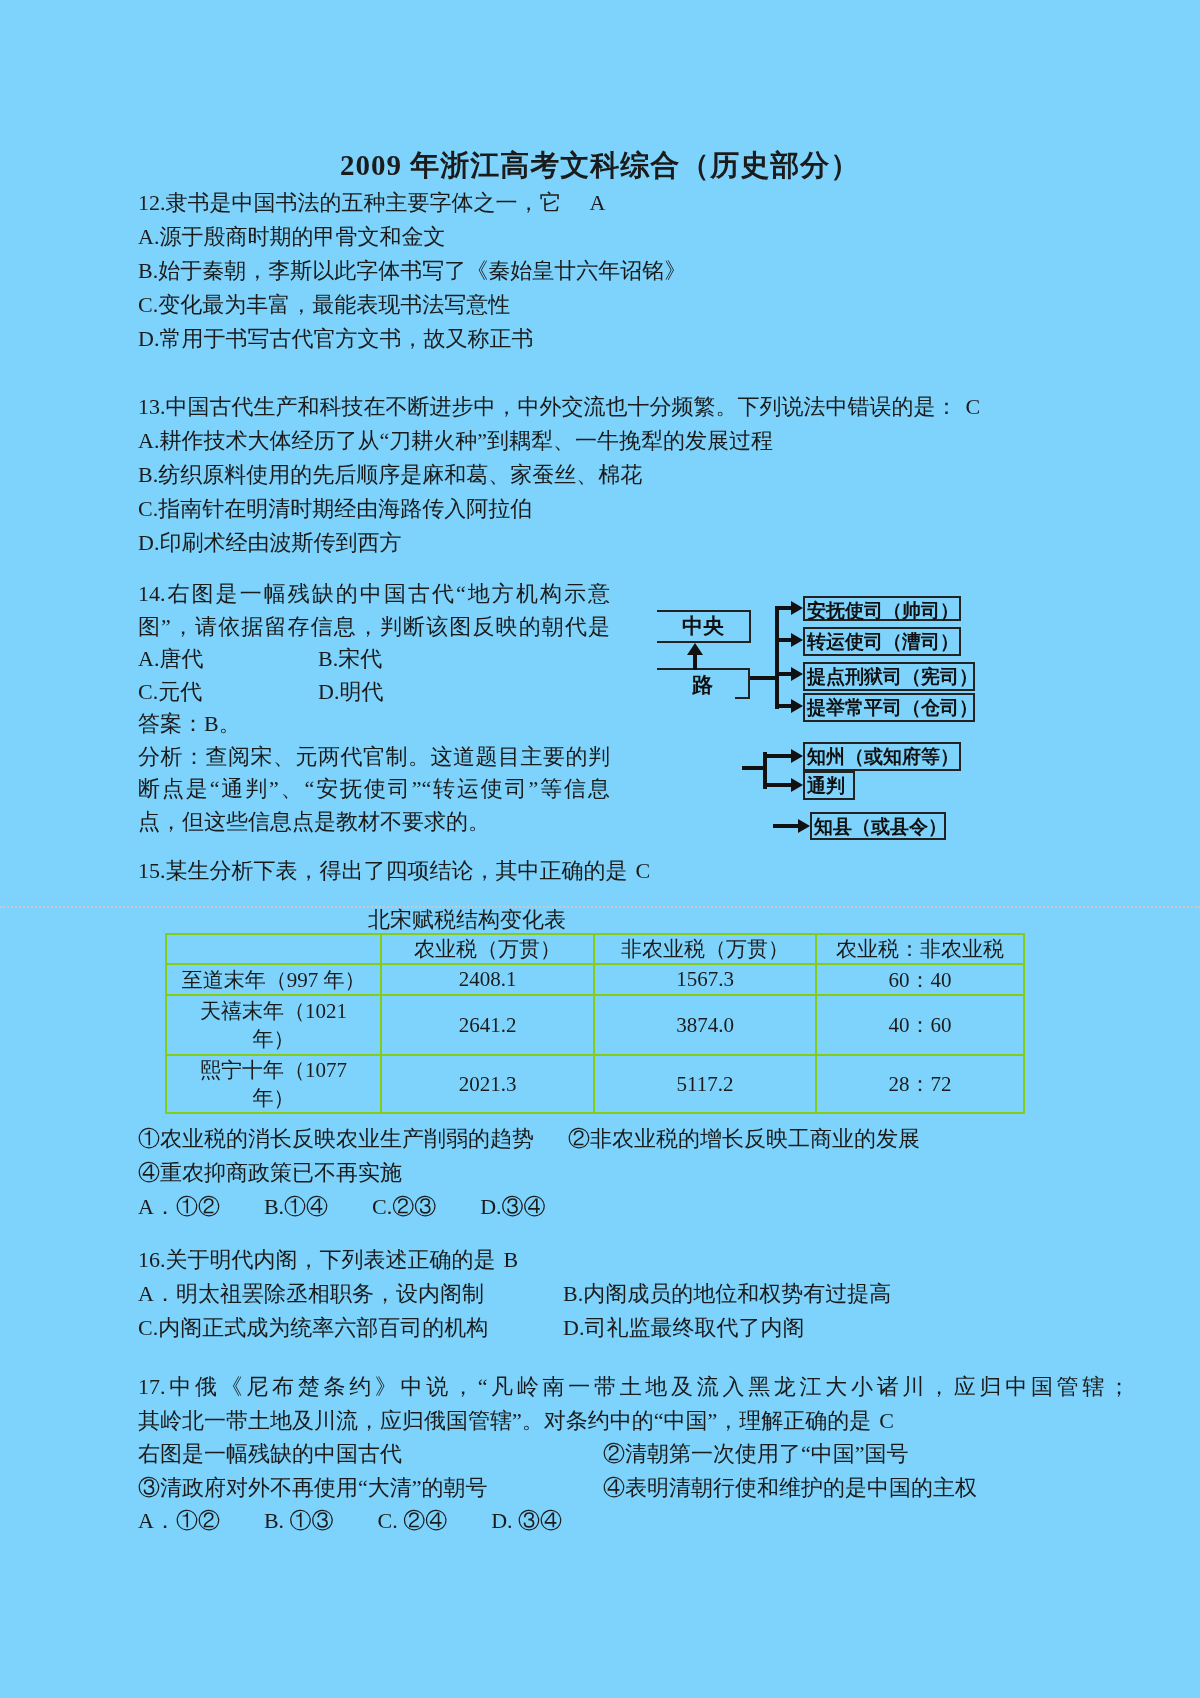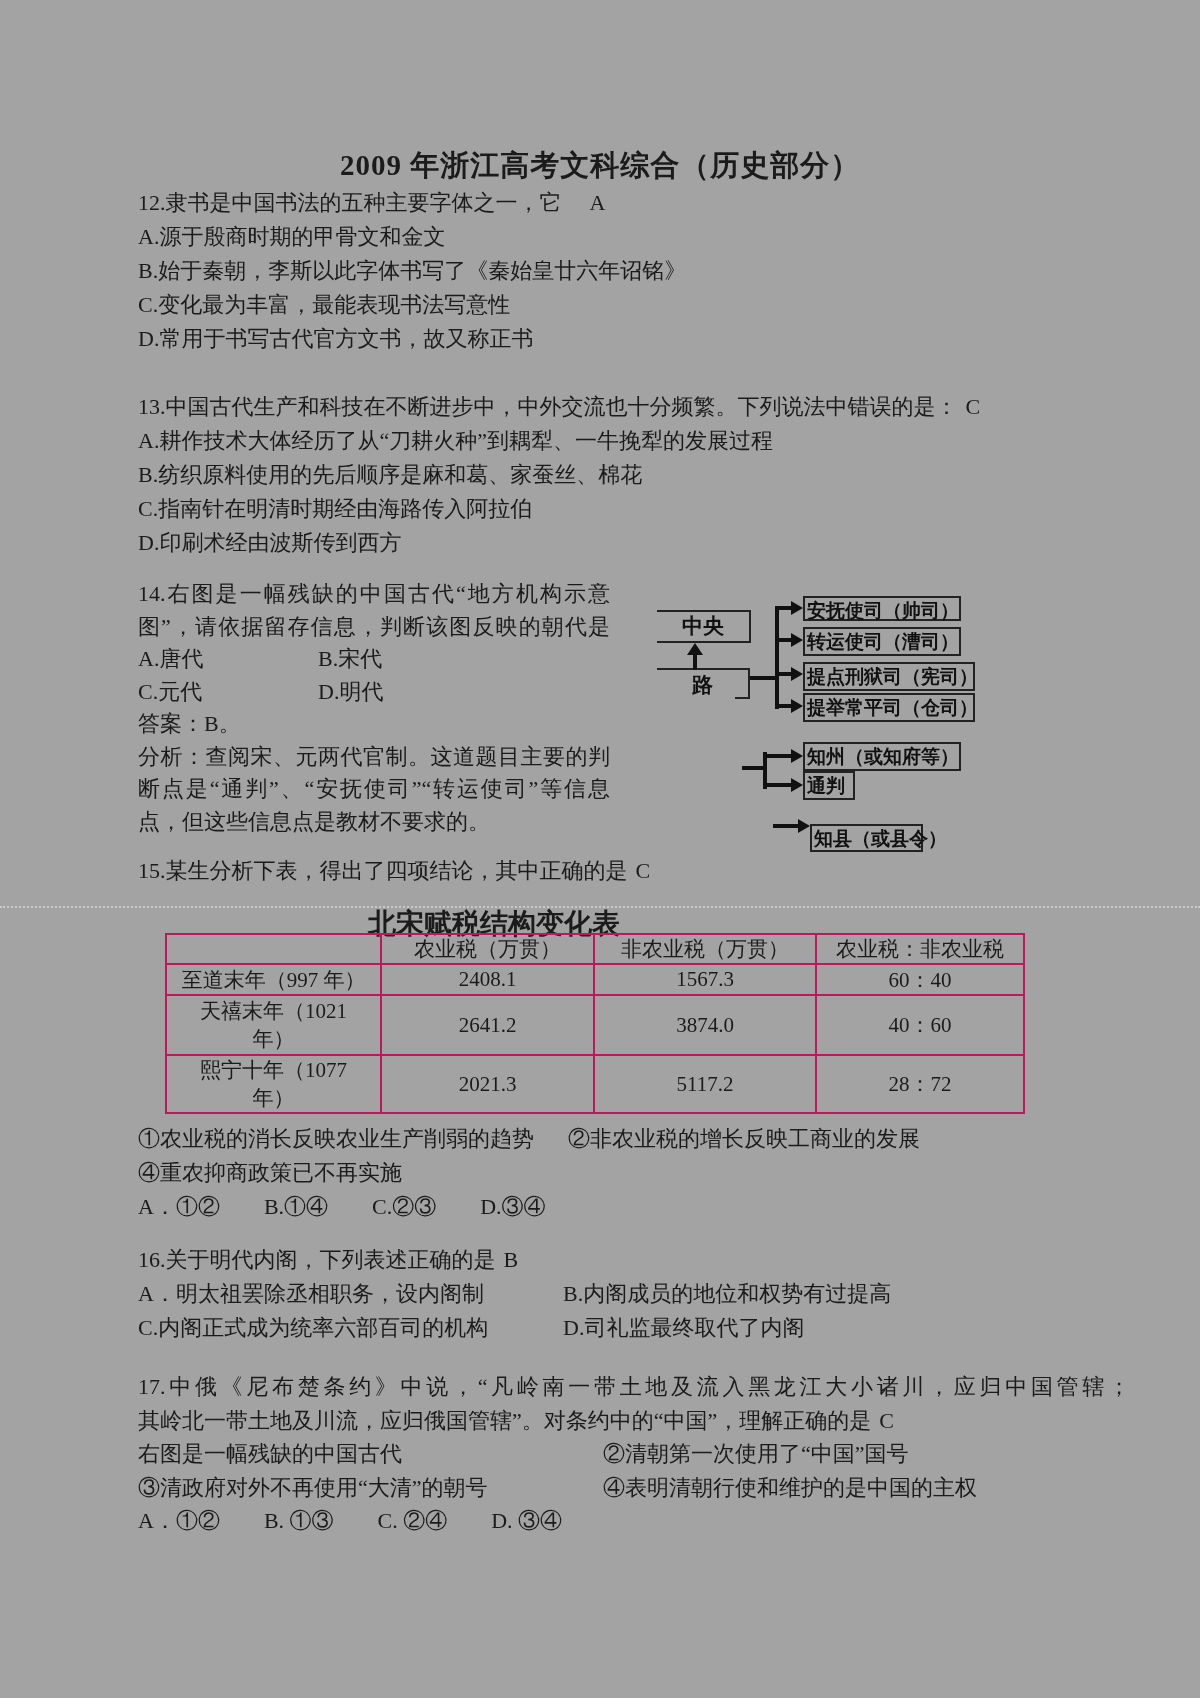--- a/index.html
+++ b/index.html
@@ -1,17 +1,17 @@
 <!DOCTYPE html>
 <html><head>
 <meta charset="utf-8">
 <style>
   html,body{margin:0;padding:0;background:#ffffff;}
   .page{
-    position:relative;width:1200px;height:1698px;background:#a3a3a3;
+    position:relative;width:1200px;height:1698px;background:#7dd3fc;
     font-family:"Liberation Serif","DejaVu Serif",serif;
     color:#1b1b1b;font-size:22px;overflow:hidden;
   }
   .title{
     position:absolute;top:146px;left:0;width:1200px;margin:0;
     text-align:center;font-size:29px;font-weight:bold;letter-spacing:1px;
   }
   .block{position:absolute;left:138px;}
   .line{line-height:34px;white-space:nowrap;}
   .q14line{line-height:32.5px;white-space:nowrap;}
@@ -35,23 +35,23 @@
   .openbox{position:absolute;border:2px solid #222;border-left:none;box-sizing:border-box;
     text-align:center;font-size:21px;font-weight:600;color:#111;}
   .lufrag{position:absolute;border-top:2px solid #222;border-right:2px solid #222;box-sizing:border-box;
     text-align:center;font-size:21px;font-weight:600;color:#111;}
   .lubottom{position:absolute;border-top:2px solid #222;height:0;}
   .tri-r{position:absolute;width:0;height:0;border-top:7px solid transparent;border-bottom:7px solid transparent;border-left:12px solid #111;}
   .tri-u{position:absolute;width:0;height:0;border-left:8px solid transparent;border-right:8px solid transparent;border-bottom:12px solid #111;}
   
   .t15wrap{position:absolute;left:165px;top:933px;}
   table.t15{border-collapse:collapse;table-layout:fixed;font-size:21px;color:#1b1b1b;}
-  table.t15 th,table.t15 td{border:2px solid #be185d;text-align:center;vertical-align:middle;font-weight:normal;padding:0;}
+  table.t15 th,table.t15 td{border:2px solid #84cc16;text-align:center;vertical-align:middle;font-weight:normal;padding:0;}
   .rh{height:28px;} .r1{height:31px;} .r2{height:60px;} .r3{height:56px;}
-  .tbl-title{position:absolute;left:368px;top:905px;font-size:28px;font-weight:bold;}
+  .tbl-title{position:absolute;left:368px;top:905px;font-size:22px;}
 </style>
 </head>
 <body>
 
 <div class="page">
 
   <h1 class="title">2009 年浙江高考文科综合（历史部分）</h1>
 
   <section class="block" style="top:186px">
     <div class="line"><span>12.隶书是中国书法的五种主要字体之一，它</span><span class="ansgap">A</span></div>
@@ -116,21 +116,21 @@
     <div class="dline" style="left:163px;top:212px;width:4px;height:37px;"></div>
     <div class="dline" style="left:167px;top:214px;width:24px;height:4px;"></div>
     <div class="tri-r" style="left:191px;top:209px;"></div>
     <div class="dline" style="left:167px;top:243px;width:24px;height:4px;"></div>
     <div class="tri-r" style="left:191px;top:238px;"></div>
     <div class="dbox" style="left:203px;top:202px;width:158px;height:29px;">知州（或知府等）</div>
     <div class="dbox" style="left:203px;top:231px;width:52px;height:29px;">通判</div>
 
     <div class="dline" style="left:173px;top:284px;width:25px;height:4px;"></div>
     <div class="tri-r" style="left:198px;top:279px;"></div>
-    <div class="dbox" style="left:210px;top:272px;width:113px;height:28px;margin-top:12px;">知县（或县令）</div>
+    <div class="dbox" style="left:210px;top:272px;width:136px;height:28px;">知县（或县令）</div>
   </div>
 
   <section class="block" style="top:854px">
     <div class="line"><span>15.某生分析下表，得出了四项结论，其中正确的是</span><span class="ansgap-sm">C</span></div>
   </section>
 
   <div class="dotted"></div>
 
   <div class="tbl-title">北宋赋税结构变化表</div>
 

